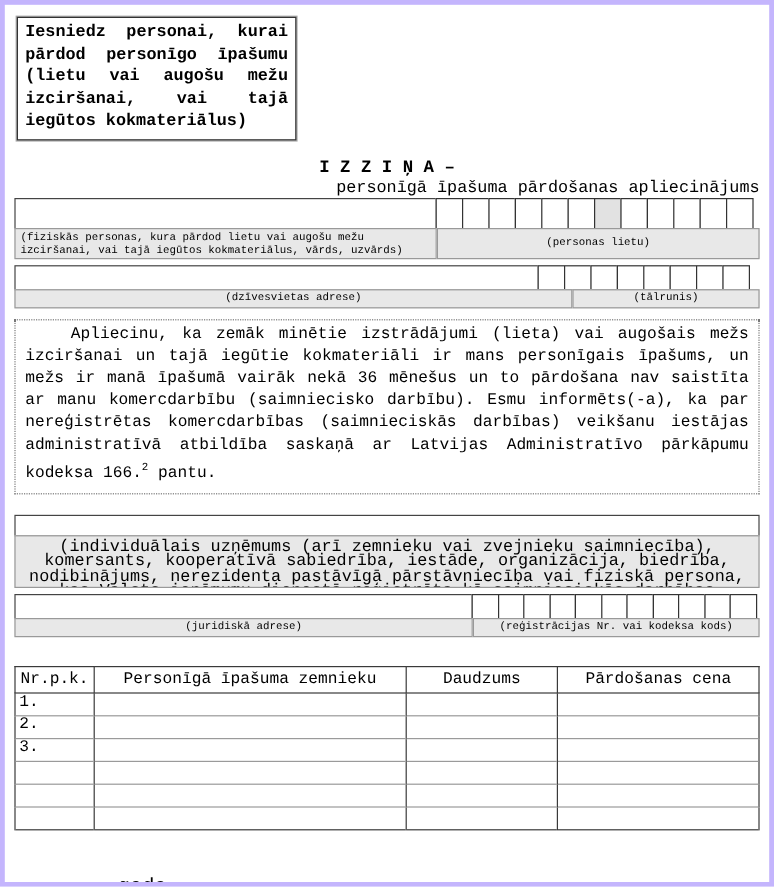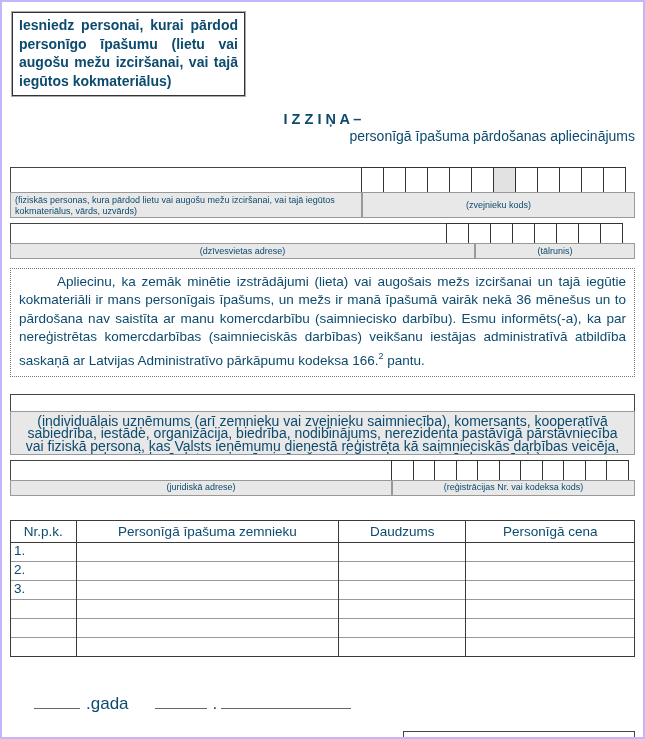--- a/index.html
+++ b/index.html
@@ -1,22 +1,22 @@
 <!DOCTYPE html>
 <html><head>
 <meta charset="utf-8">
 <style>
   * { box-sizing: border-box; margin: 0; padding: 0; }
   body { margin: 0; background: #fff; }
   .page {
     width: 645px; height: 739px;
-    border: 2px solid #c4b5fd;
+    border: 4px solid #c4b5fd;
     background: #fff;
-    font-family: Liberation Sans, sans-serif;
-    color: #0c4a6e;
+    font-family: Liberation Mono, monospace;
+    color: #000000;
     overflow: hidden;
   }
   .content { padding: 0 8px; }
 
   
   .note-box {
     width: 233px;
     margin: 10px 0 0 2px;
     border: 1px solid #333;
     box-shadow: 0 0 0 1px #aaa;
@@ -39,21 +39,21 @@
   .glabel {
     background: #e8e8e8;
     border: 1px solid #999;
     font-size: 9px;
     line-height: 11px;
     padding: 2px 4px;
     overflow: hidden;
   }
   .glabel.center { text-align: center; display: flex; align-items: center; justify-content: center; }
 
-  .g1 { margin-top: 23px; }
+  .g1 { }
   .g1 .row-inputs { height: 26px; }
   .g1 .left-w { width: 352px; }
   .g1 .labels { margin-top: -1px; }
   .g1 .glabel { height: 26px; }
 
   .g2 { margin-top: 5px; }
   .g2 .row-inputs { height: 21px; }
   .g2 .left-w { width: 437px; }
   .g2 .labels { margin-top: -1px; }
   .g2 .glabel { height: 16px; }
@@ -150,21 +150,21 @@
             <div class="cc shaded"></div>
             <div class="cc"></div>
             <div class="cc"></div>
             <div class="cc"></div>
             <div class="cc"></div>
             <div class="cc"></div>
           </div>
       </div>
       <div class="frow labels">
         <div class="glabel left-w" style="flex:0 0 352px">(fiziskās personas, kura pārdod lietu vai augošu mežu izciršanai, vai tajā iegūtos kokmateriālus, vārds, uzvārds)</div>
-        <div class="glabel center" style="flex:1">(zvejnieku kods)</div>
+        <div class="glabel center" style="flex:1">(personas lietu)</div>
       </div>
     </div>
 
     <div class="g2">
       <div class="frow row-inputs">
         <div class="input-cell left-w" style="flex:0 0 437px"></div>
         <div class="cells-strip" style="flex:1">
             <div class="cc"></div>
             <div class="cc"></div>
             <div class="cc"></div>
@@ -210,21 +210,21 @@
         <div class="glabel center" style="flex:1">(reģistrācijas Nr. vai kodeksa kods)</div>
       </div>
     </div>
 
     <table class="items">
       <thead>
         <tr>
           <th class="c0">Nr.p.k.</th>
           <th class="c1">Personīgā īpašuma zemnieku</th>
           <th class="c2">Daudzums</th>
-          <th class="c3">Personīgā cena</th>
+          <th class="c3">Pārdošanas cena</th>
         </tr>
       </thead>
       <tbody>
           <tr>
             <td class="c0">1.</td>
             <td class="c1"></td>
             <td class="c2"></td>
             <td class="c3"></td>
           </tr>
           <tr>

